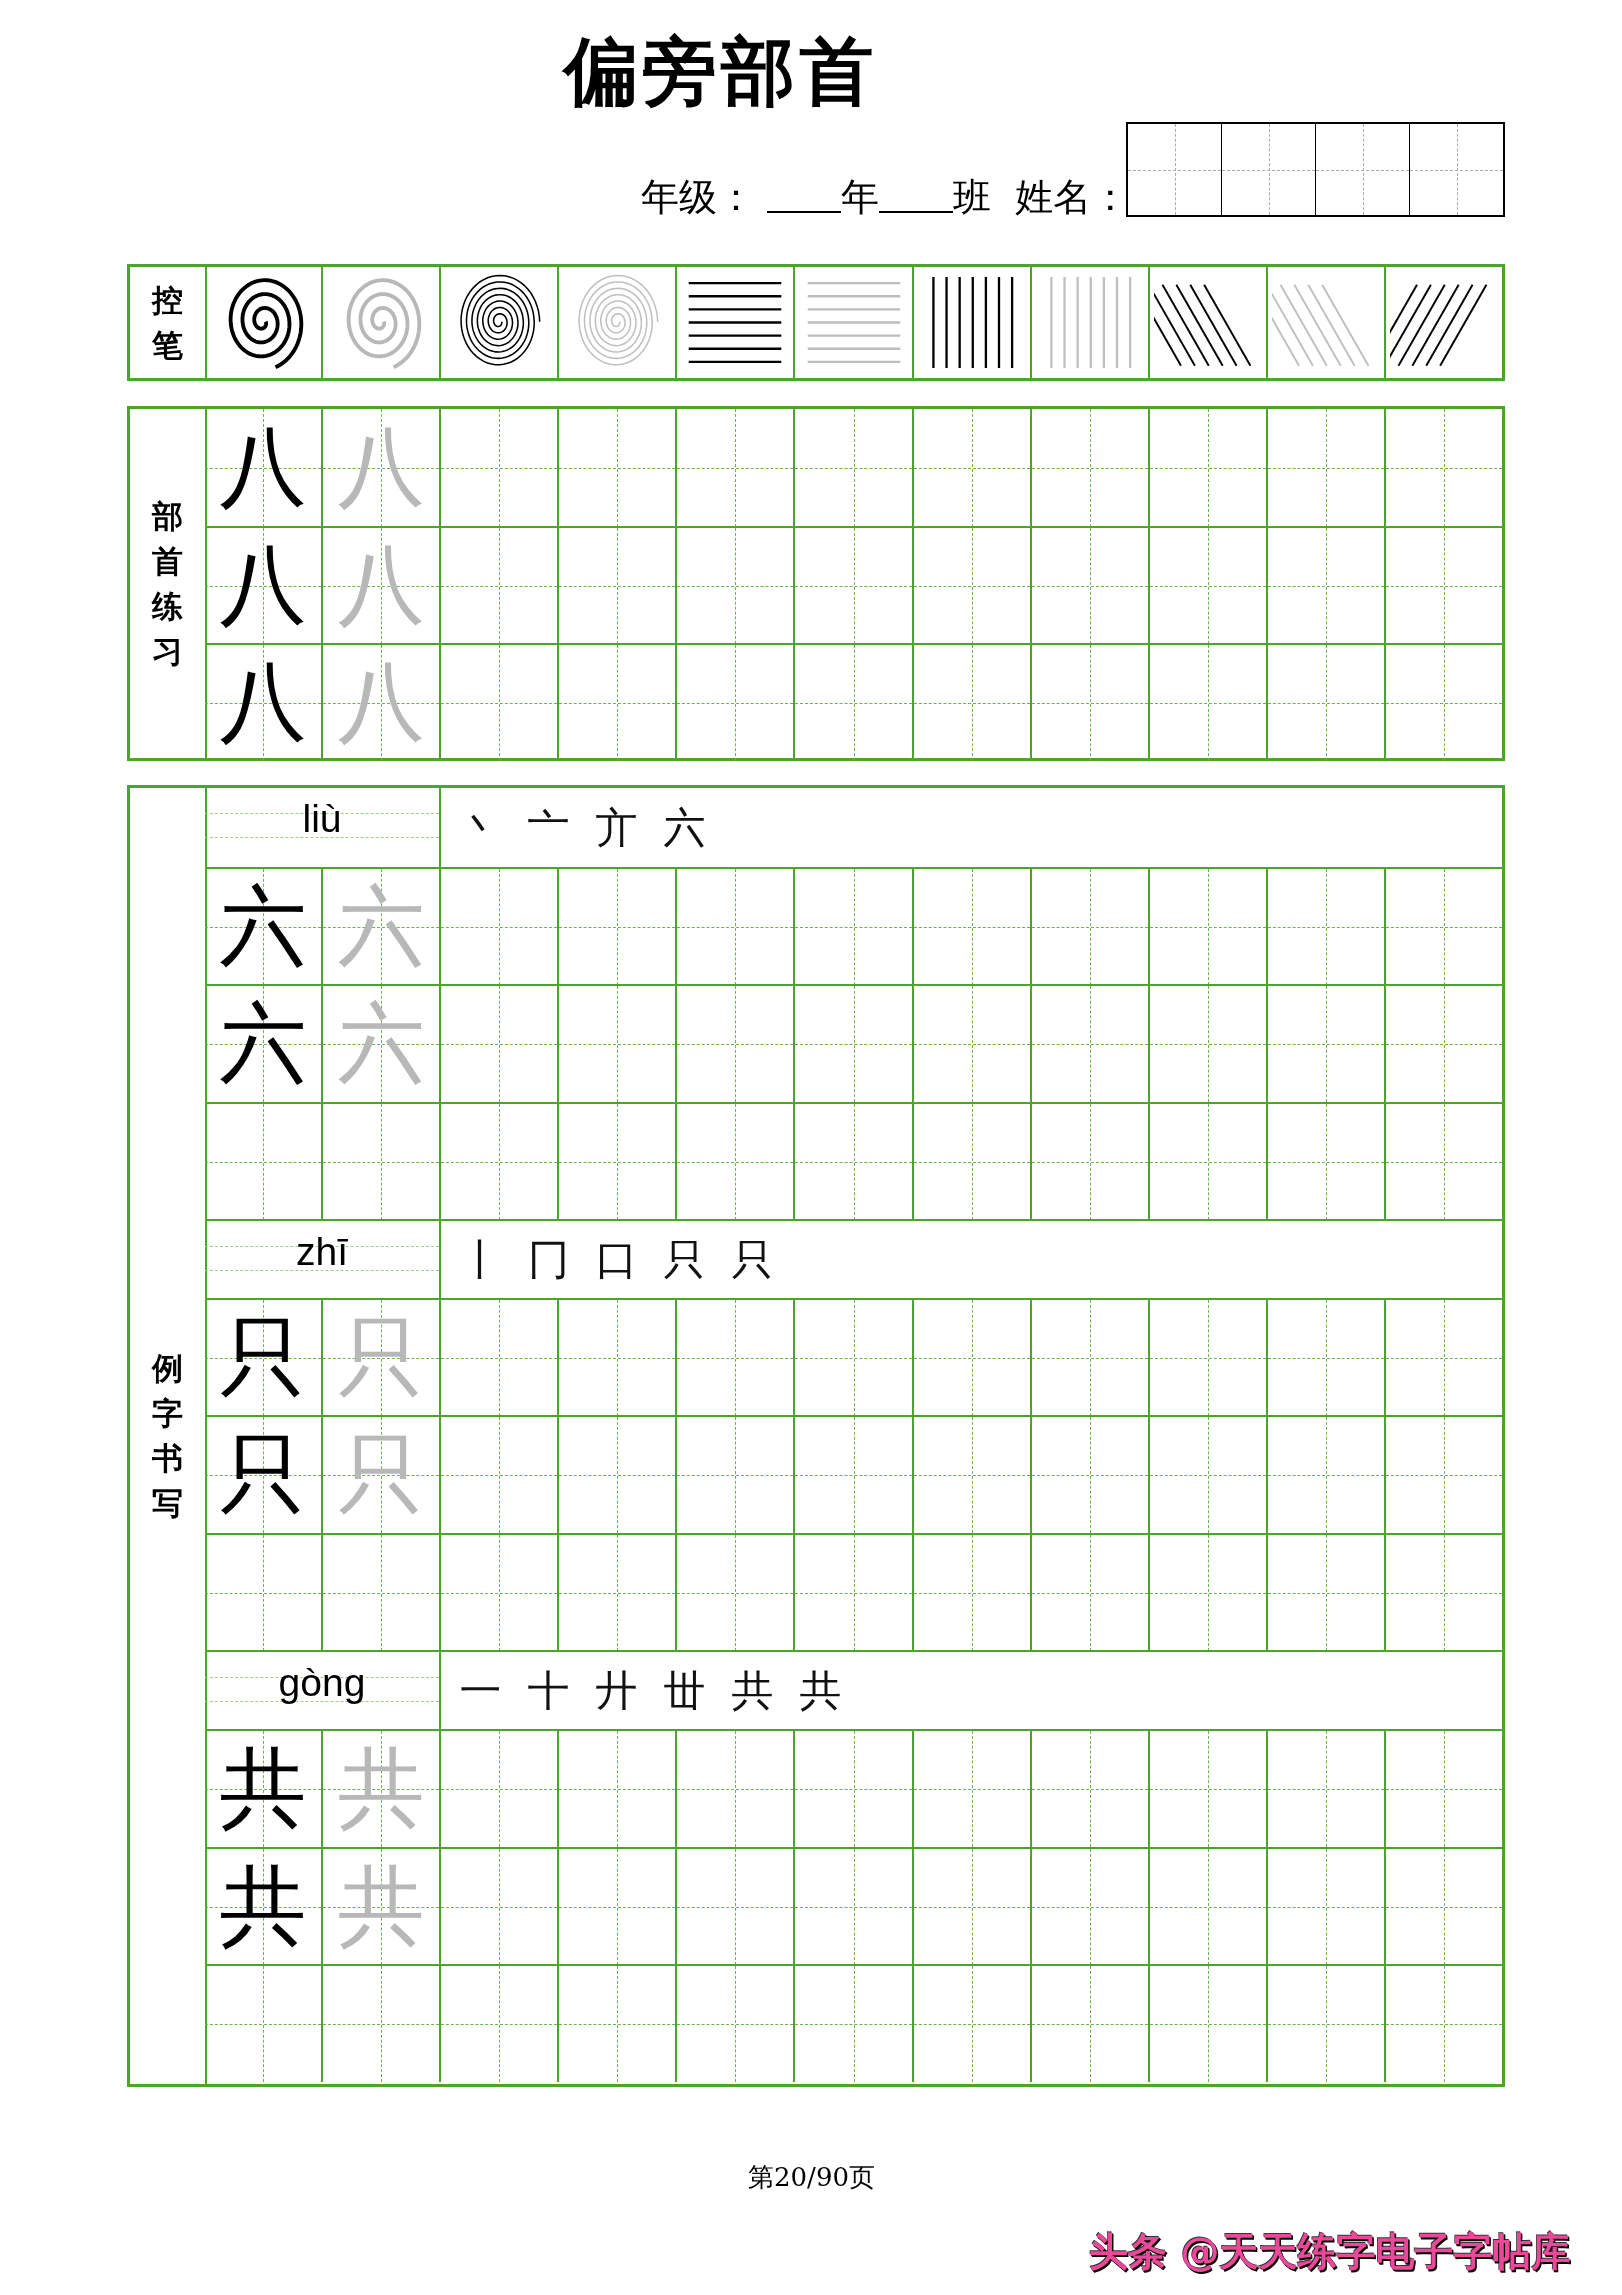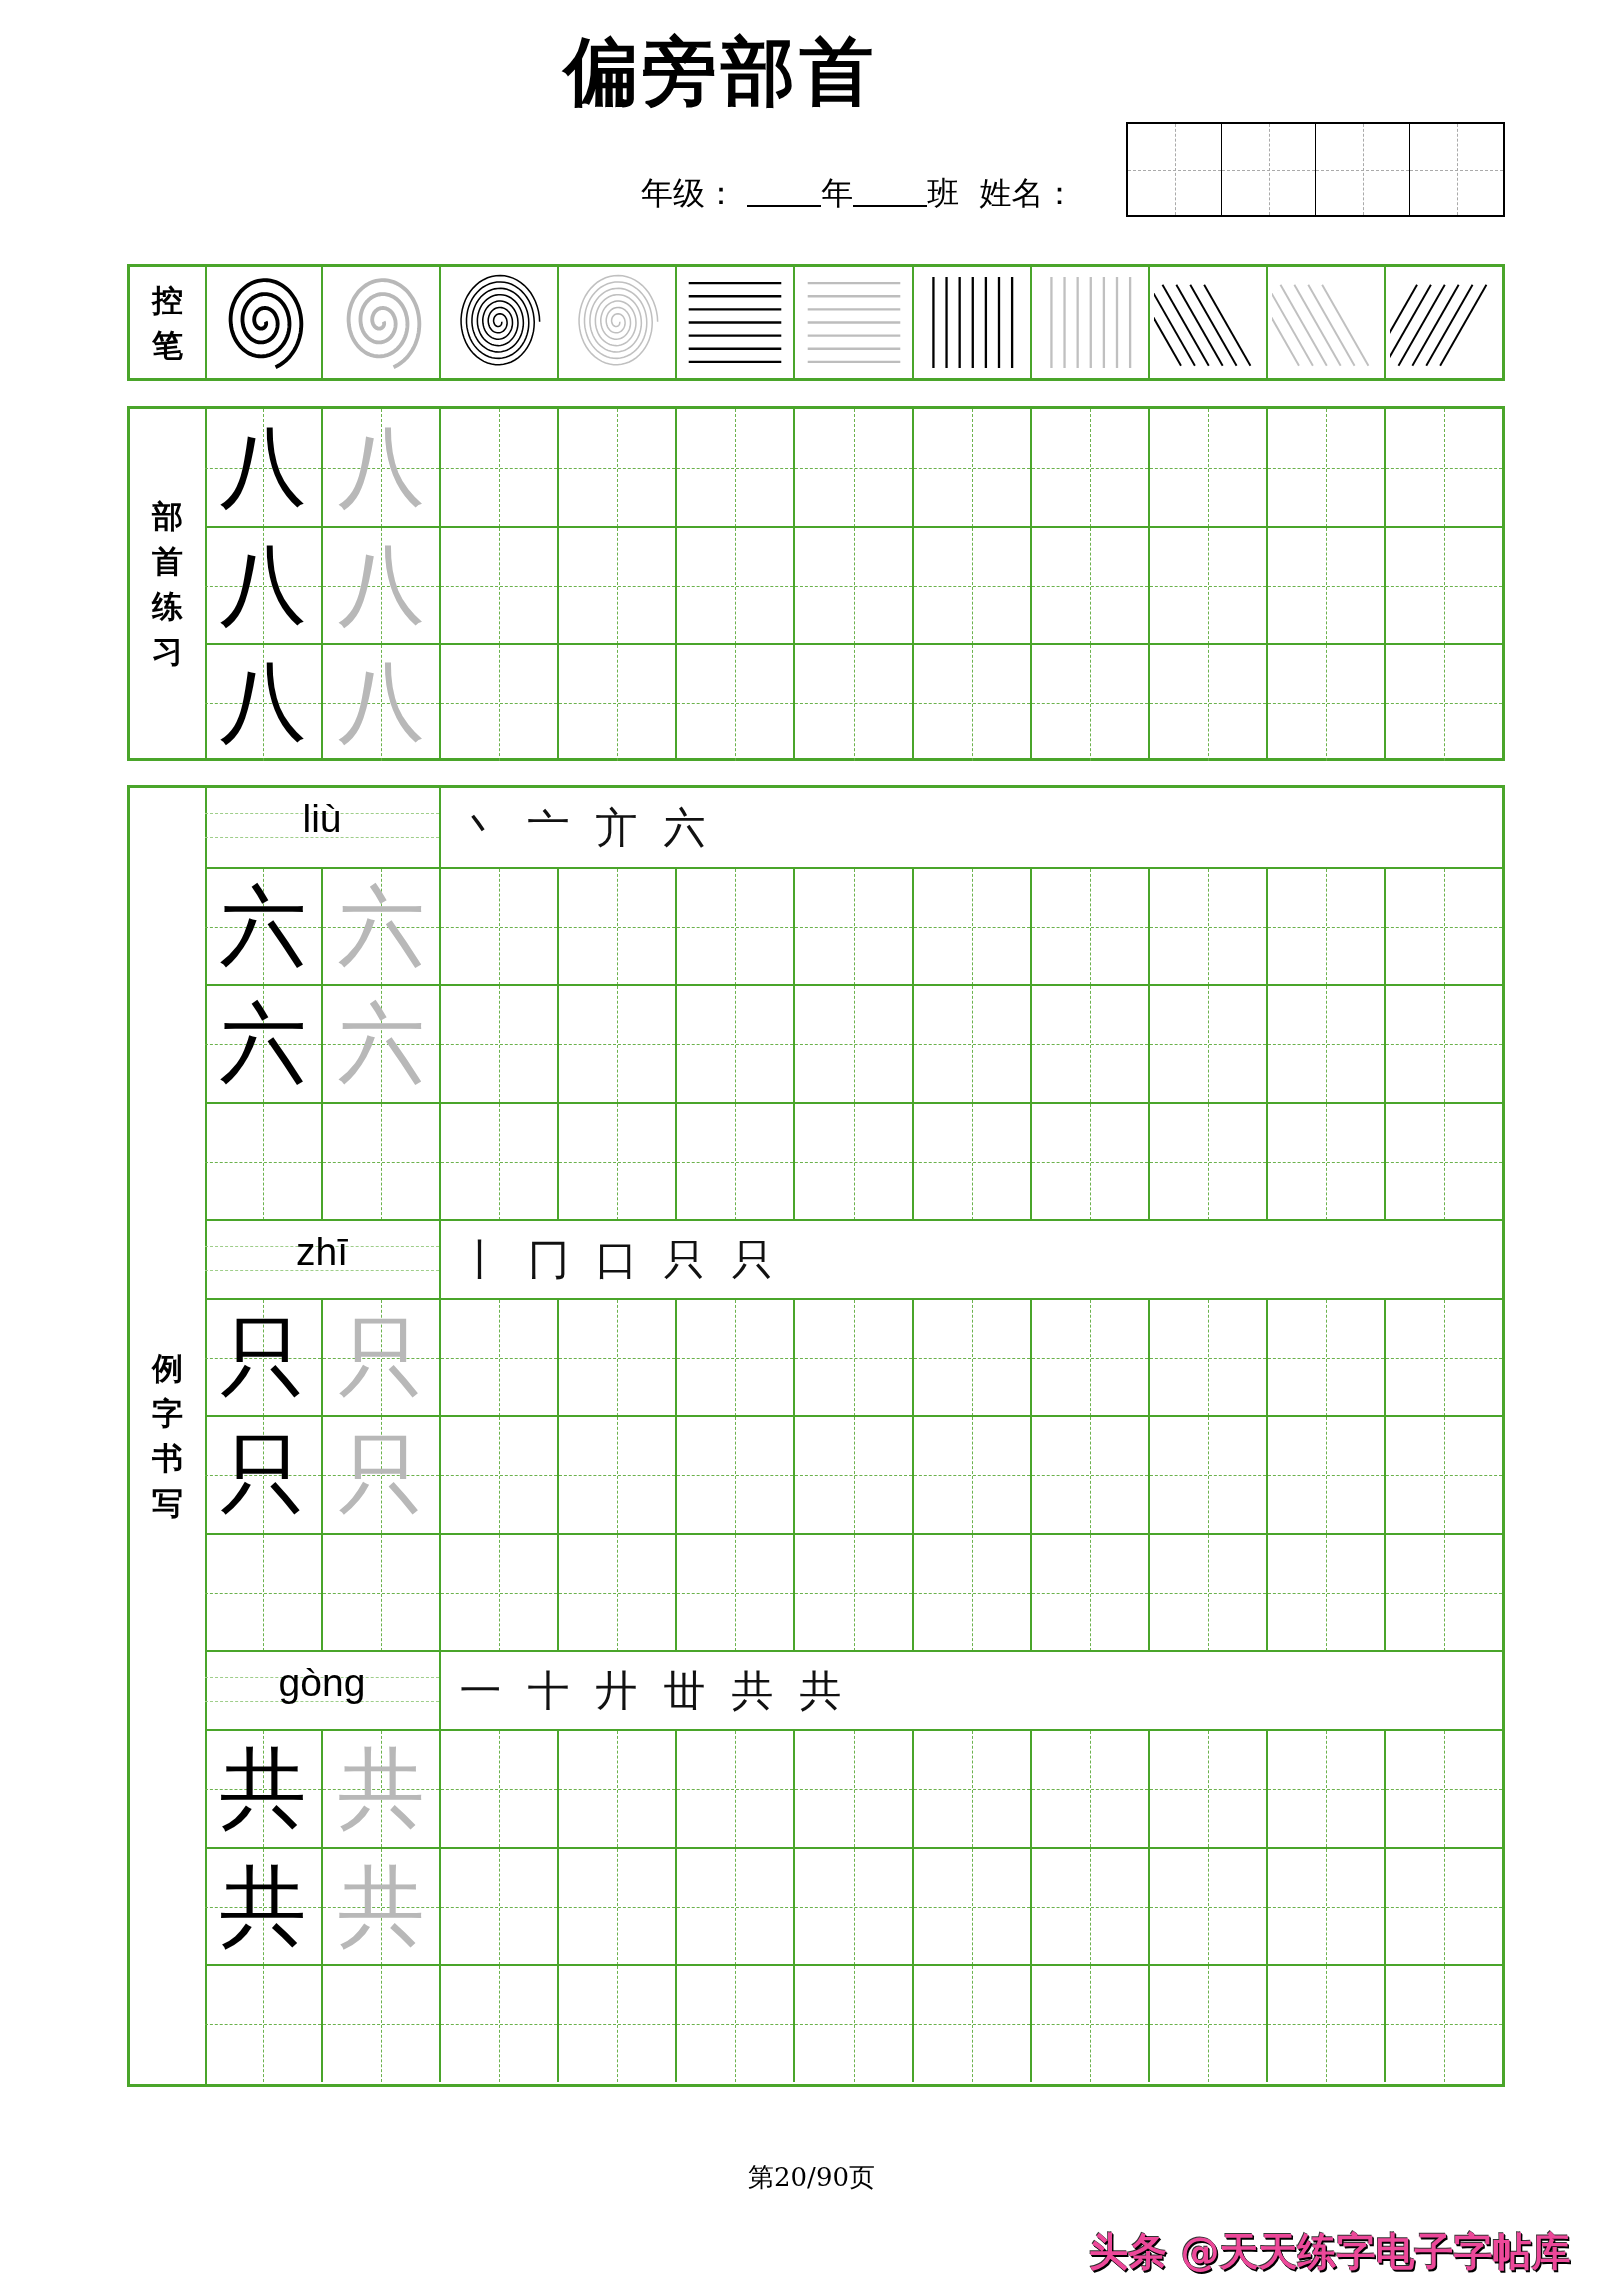--- a/index.html
+++ b/index.html
@@ -1,19 +1,19 @@
 <!DOCTYPE html>
 <html style="font-size:12.4px"><head>
 <meta charset="utf-8">
 <style>
   html,body{margin:0;padding:0;background:#fff;}
   body{width:1623px;height:2295px;position:relative;overflow:hidden;font-family:"DejaVu Serif",serif;color:#000;}
   .abs{position:absolute;}
   .title{left:0;width:1442px;top:23px;text-align:center;font-size:74px;font-weight:bold;letter-spacing:4.6px;font-family:"DejaVu Serif",serif;}
-  .info{left:641px;top:172px;font-size:32px;font-family:"DejaVu Serif",serif;}
+  .info{left:641px;top:172px;font-size:38px;font-family:"DejaVu Serif",serif;}
   .info .blank{display:inline-block;width:74px;border-bottom:2.3px solid #000;height:28px;vertical-align:-3.1px;}
   .namebox{left:1126px;top:122px;width:379px;height:95px;border:2.3px solid #000;box-sizing:border-box;display:flex;}
   .namebox .nb{flex:1;border-right:1.5px solid #000;position:relative;}
   .namebox .nb:last-child{border-right:none;}
   .namebox .nb::before{content:"";position:absolute;left:50%;top:0;bottom:0;border-left:1.5px dashed #aaa;}
   .namebox .nb::after{content:"";position:absolute;top:50%;left:0;right:0;border-top:1.5px dashed #aaa;}
   .sec{position:absolute;left:127px;width:1378px;border:3.1px solid #4aa52a;box-sizing:border-box;}
   .label-col{position:absolute;left:0;top:0;bottom:0;width:75px;border-right:2.3px solid #4aa52a;display:flex;flex-direction:column;align-items:center;justify-content:center;font-size:31px;font-weight:bold;line-height:45px;}
   .ctrl-row{position:absolute;left:75px;right:0;top:0;bottom:0;display:flex;}
   .ctrl-cell{flex:1;border-left:2.3px solid #4aa52a;display:flex;align-items:center;justify-content:center;}

